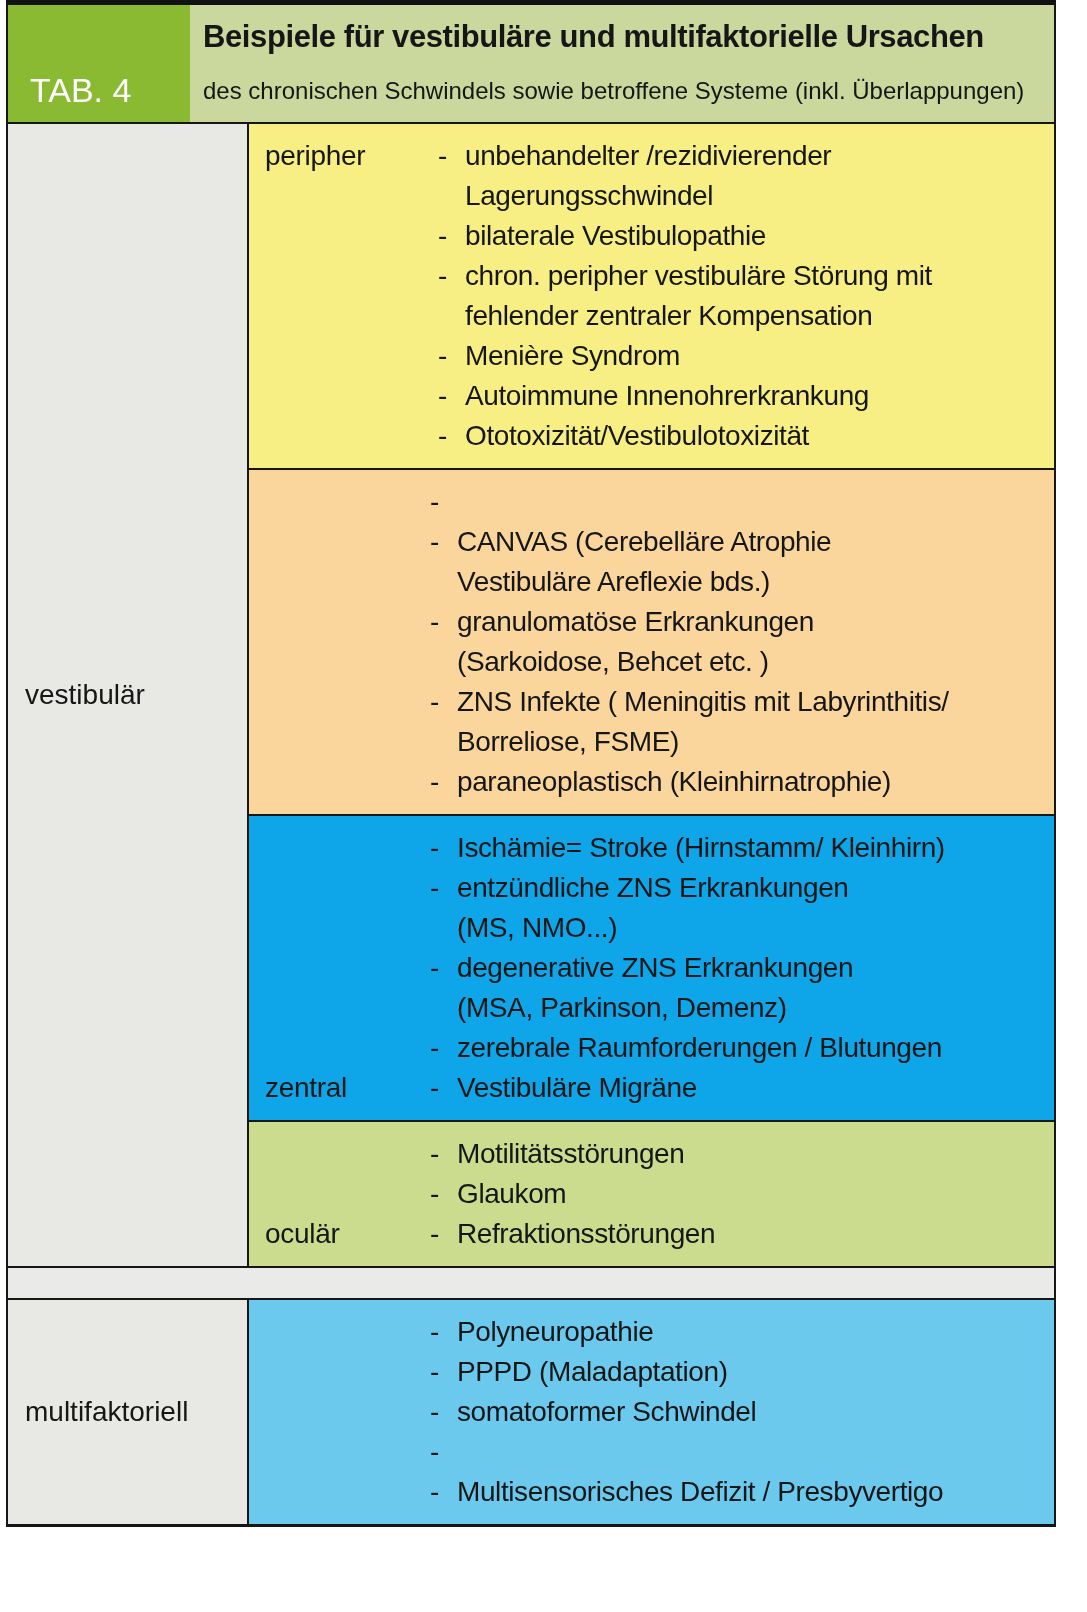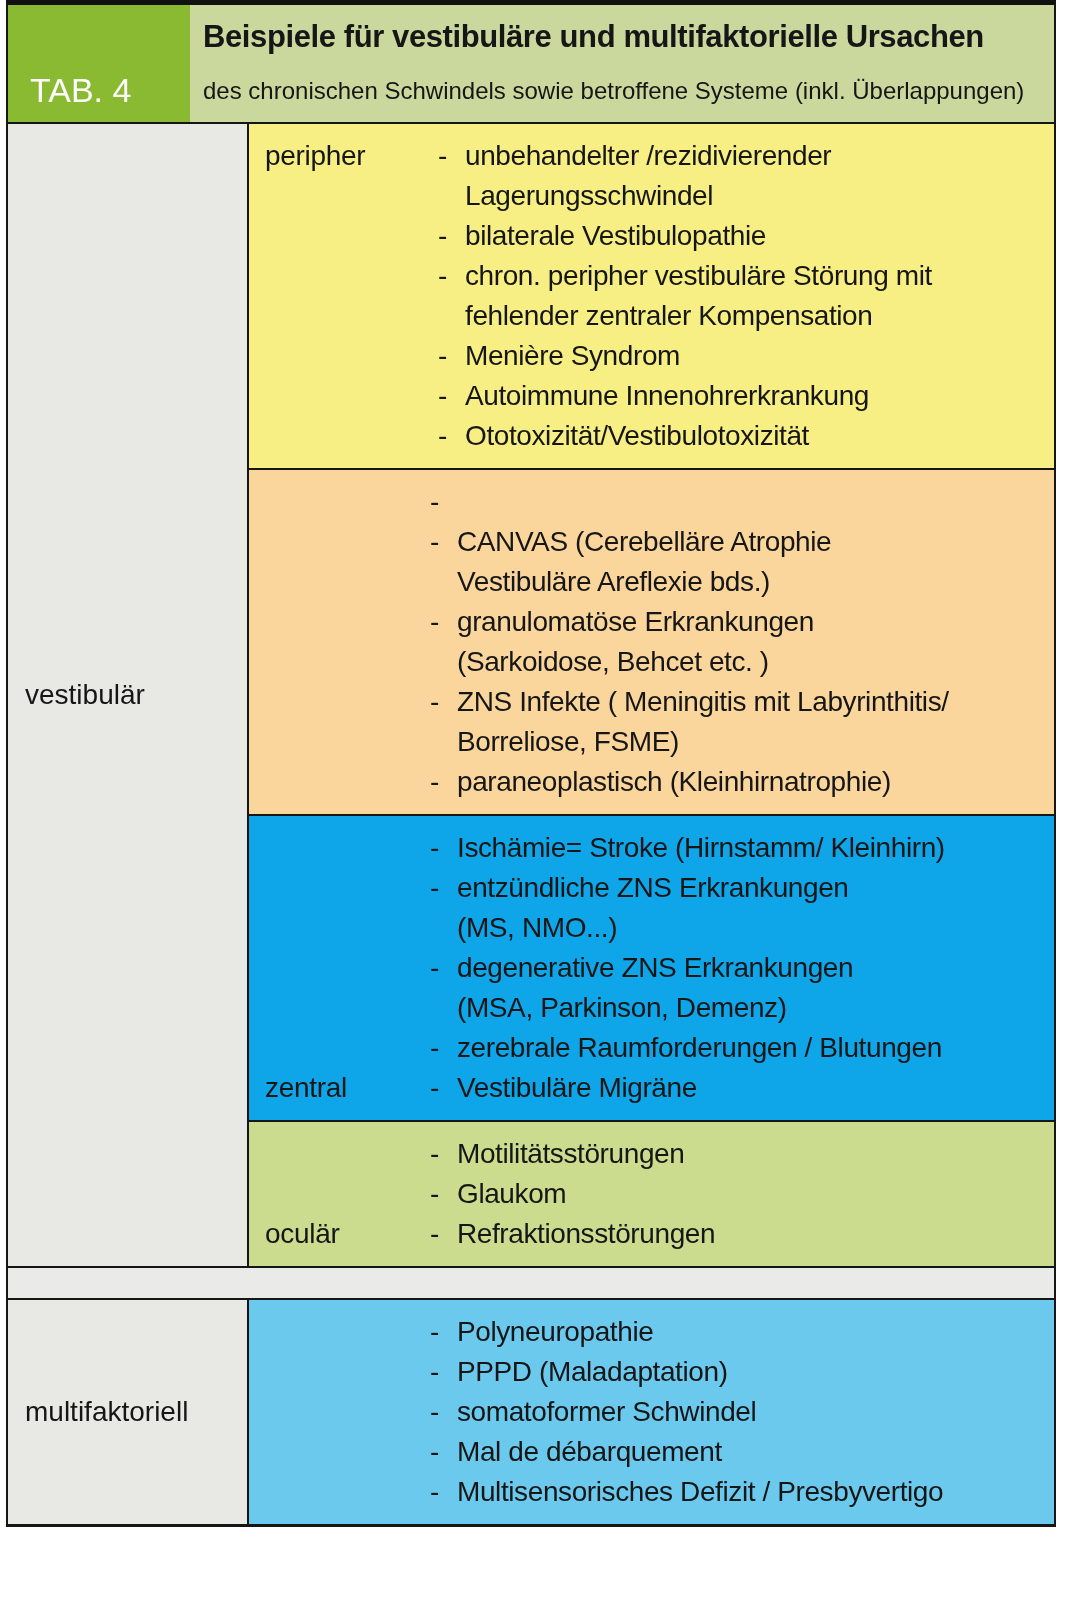--- a/index.html
+++ b/index.html
@@ -253,23 +253,20 @@
                 </div>
               </div>
               <div class="item">
                 <span class="dash">-</span>
                 <div>
                   <div class="line">somatoformer Schwindel</div>
                 </div>
               </div>
               <div class="item">
                 <span class="dash">-</span>
-                <div>
-                  <div class="line">Mal de débarquement</div>
-                </div>
               </div>
               <div class="item">
                 <span class="dash">-</span>
                 <div>
                   <div class="line">Multisensorisches Defizit / Presbyvertigo</div>
                 </div>
               </div>
             </div>
           </div>
         </div>

